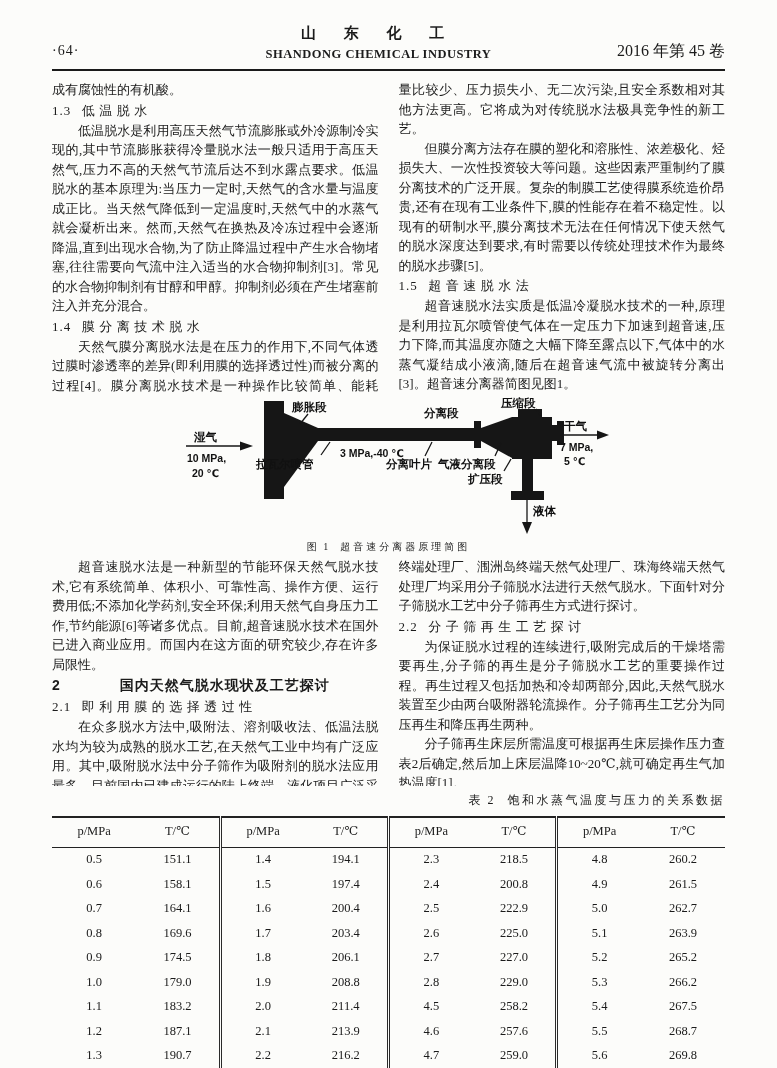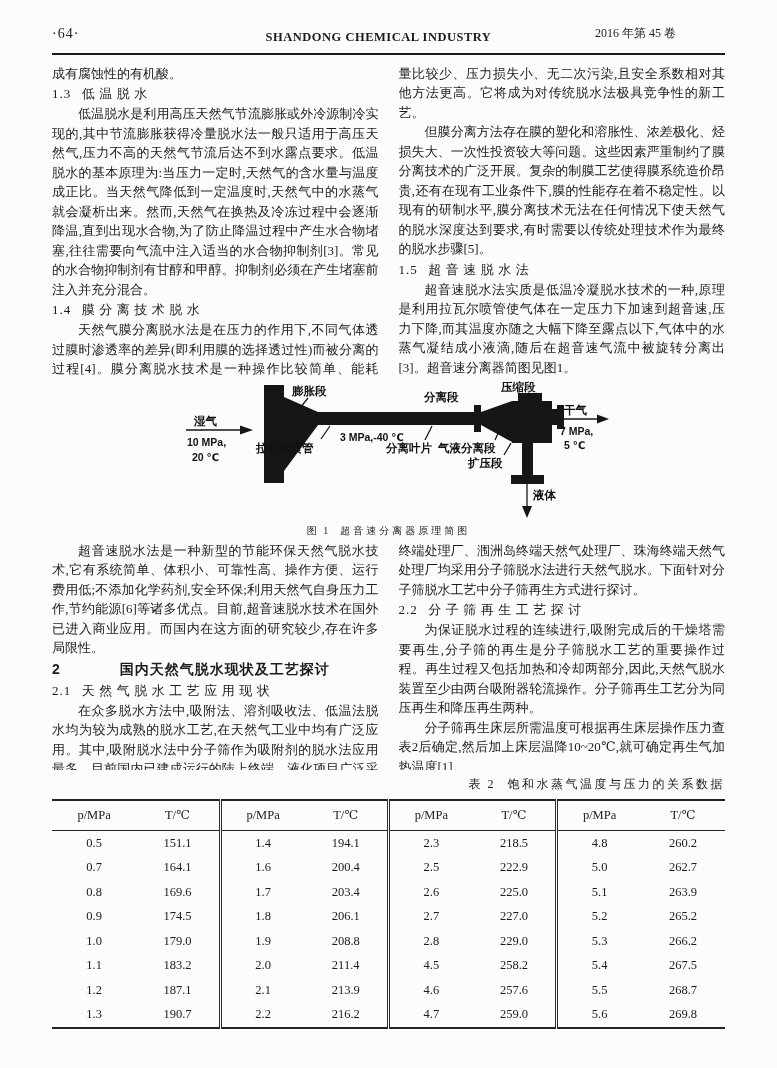--- a/index.html
+++ b/index.html
@@ -8,21 +8,21 @@
     background:#fcfcfa; color:#1b1b1b; overflow:hidden;
     font-family:"Liberation Serif","DejaVu Serif",serif;
     font-size:13px; line-height:19.5px; text-align:justify;
   }
   
   .header { padding:24px 52px 0; display:flex; align-items:flex-end; }
   .hdr-left { width:110px; font-size:14px; letter-spacing:1px; padding-bottom:4px; }
   .hdr-center { flex:1; text-align:center; }
   .journal-cn { font-size:15px; letter-spacing:12px; font-weight:bold; }
   .journal-en { font-size:12.5px; letter-spacing:0.5px; margin-top:1px; font-weight:bold; }
-  .hdr-right { width:130px; font-size:12px; padding-bottom:4px; }
+  .hdr-right { width:130px; text-align:right; font-size:16px; padding-bottom:4px; }
   .rule { margin:5px 52px 0; border-bottom:2.5px solid #1a1a1a; }
   
   .cols { margin:9px 52px 0; display:flex; gap:20px; }
   .col { width:calc((100% - 14px)/2); overflow:hidden; }
   .cols-top { height:313px; }
   .cols-mid { height:229px; }
   p { margin:0; text-indent:2em; }
   p.noindent { text-indent:0; }
   .subhead { margin:0; font-weight:normal; font-size:13px; line-height:21px; }
   .subhead .hnum { letter-spacing:1px; margin-right:0.8em; }
@@ -55,20 +55,21 @@
   td:nth-child(even):not(:nth-child(8)) { border-right:3px double #2a2a2a; }
 </style>
 </head>
 <body>
 
 <div class="page">
 
   <div class="header">
     <div class="hdr-left">·64·</div>
     <div class="hdr-center">
+      <div class="journal-cn">山 东 化 工</div>
       <div class="journal-en">SHANDONG CHEMICAL INDUSTRY</div>
     </div>
     <div class="hdr-right">2016 年第 45 卷</div>
   </div>
   <div class="rule"></div>
 
   <div class="cols cols-top">
     <div class="col">
       <p class="noindent">成有腐蚀性的有机酸。</p>
       <h3 class="subhead"><span class="hnum">1.3</span><span class="htitle">低温脱水</span></h3>
@@ -130,21 +131,21 @@
       <polygon class="shape" points="342,127 352,127 347,139"></polygon>
       <text class="lbl" x="353" y="120">液体</text>
     </svg>
     <div class="fig-caption"><span class="cap-label">图 1</span><span class="cap-text">超音速分离器原理简图</span></div>
   </div>
 
   <div class="cols cols-mid">
     <div class="col">
       <p>超音速脱水法是一种新型的节能环保天然气脱水技术,它有系统简单、体积小、可靠性高、操作方便、运行费用低;不添加化学药剂,安全环保;利用天然气自身压力工作,节约能源[6]等诸多优点。目前,超音速脱水技术在国外已进入商业应用。而国内在这方面的研究较少,存在许多局限性。</p>
       <h2 class="mainhead"><span class="hnum">2</span><span class="htitle">国内天然气脱水现状及工艺探讨</span></h2>
-      <h3 class="subhead"><span class="hnum">2.1</span><span class="htitle">天然气脱水工艺应用现状</span></h3>
+      <h3 class="subhead"><span class="hnum">2.1</span><span class="htitle">即利用膜的选择透过性</span></h3>
       <p>在众多脱水方法中,吸附法、溶剂吸收法、低温法脱水均为较为成熟的脱水工艺,在天然气工业中均有广泛应用。其中,吸附脱水法中分子筛作为吸附剂的脱水法应用最多。目前国内已建成运行的陆上终端、液化项目广泛采用分子筛脱水,如渤南终端处理厂、渤西油气处理厂、丽水36-1宽屿岛</p>
     </div>
     <div class="col">
       <p class="noindent">终端处理厂、涠洲岛终端天然气处理厂、珠海终端天然气处理厂均采用分子筛脱水法进行天然气脱水。下面针对分子筛脱水工艺中分子筛再生方式进行探讨。</p>
       <h3 class="subhead"><span class="hnum">2.2</span><span class="htitle">分子筛再生工艺探讨</span></h3>
       <p>为保证脱水过程的连续进行,吸附完成后的干燥塔需要再生,分子筛的再生是分子筛脱水工艺的重要操作过程。再生过程又包括加热和冷却两部分,因此,天然气脱水装置至少由两台吸附器轮流操作。分子筛再生工艺分为同压再生和降压再生两种。</p>
       <p>分子筛再生床层所需温度可根据再生床层操作压力查表2后确定,然后加上床层温降10~20℃,就可确定再生气加热温度[1]。</p>
     </div>
   </div>
 
@@ -168,20 +169,30 @@
             <td>0.5</td>
             <td>151.1</td>
             <td>1.4</td>
             <td>194.1</td>
             <td>2.3</td>
             <td>218.5</td>
             <td>4.8</td>
             <td>260.2</td>
           </tr>
           <tr>
+            <td>0.6</td>
+            <td>158.1</td>
+            <td>1.5</td>
+            <td>197.4</td>
+            <td>2.4</td>
+            <td>200.8</td>
+            <td>4.9</td>
+            <td>261.5</td>
+          </tr>
+          <tr>
             <td>0.7</td>
             <td>164.1</td>
             <td>1.6</td>
             <td>200.4</td>
             <td>2.5</td>
             <td>222.9</td>
             <td>5.0</td>
             <td>262.7</td>
           </tr>
           <tr>

